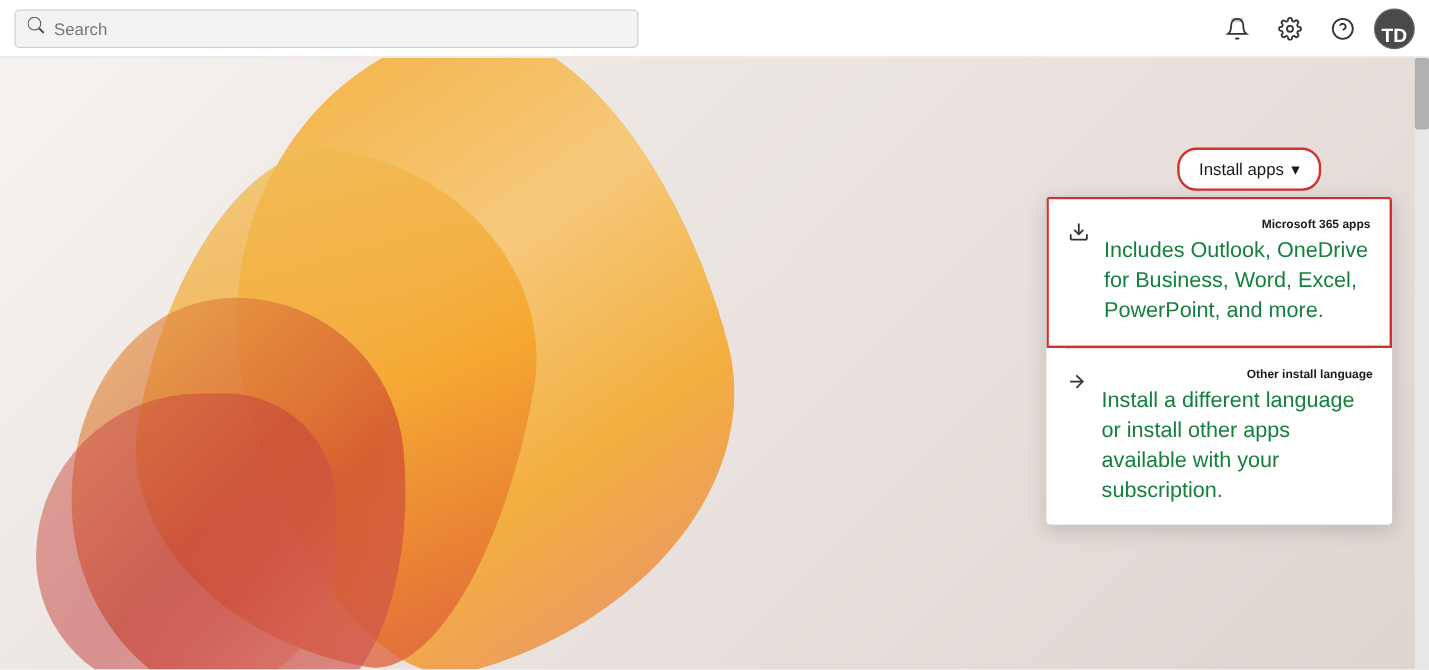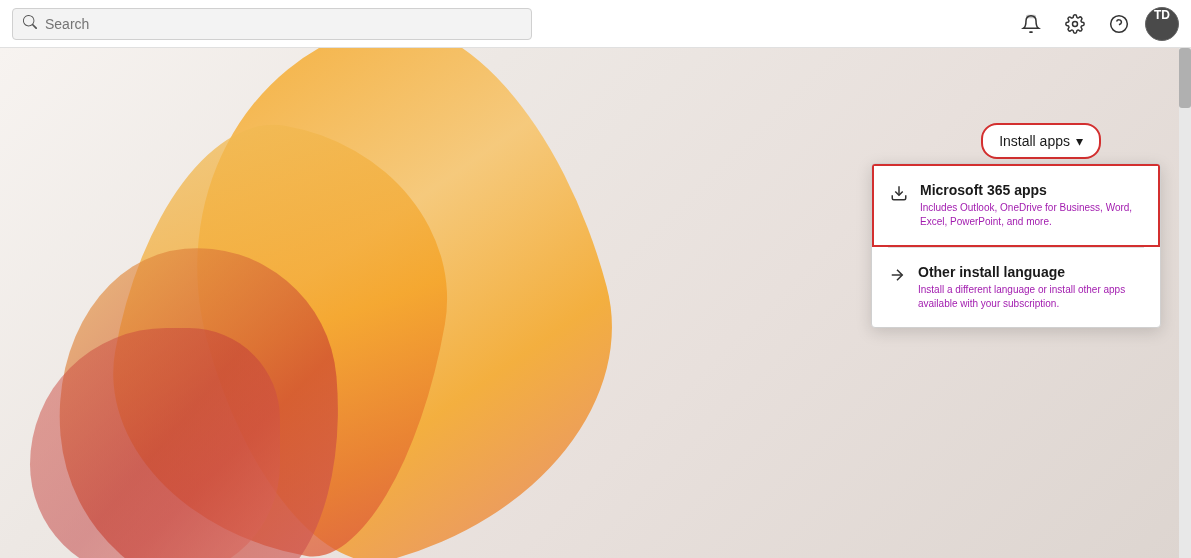--- a/index.html
+++ b/index.html
@@ -72,25 +72,25 @@
       font-size: 18px;
     }
 
     .avatar-btn {
       width: 34px;
       height: 34px;
       border-radius: 50%;
       border: 1.5px solid #666;
       background: #4a4a4a;
       color: #fff;
-      font-size: 12px;
+      font-size: 16px;
       font-weight: 600;
       cursor: pointer;
       display: flex;
-      align-items: flex-start;
+      align-items: flex-end;
       justify-content: center;
     }
 
     
     .main-content {
       position: absolute;
       top: 48px;
       left: 0; right: 0; bottom: 0;
       overflow: hidden;
     }
@@ -233,29 +233,30 @@
       flex-shrink: 0;
       color: #333;
       font-size: 16px;
     }
 
     .dropdown-text {
       flex: 1;
     }
 
     .dropdown-title {
-      font-size: 14px;
+      font-size: 10px;
       font-weight: 600;
       color: #1a1a1a;
       margin-bottom: 3px;
+      text-align: right;
     }
 
     .dropdown-desc {
-      font-size: 10px;
-      color: #a21caf;
+      font-size: 18px;
+      color: #15803d;
       line-height: 1.4;
     }
   </style>
 </head>
 <body>
 
 <div class="topbar">
   <div class="search-box">
     <span class="search-icon-svg">
       <svg width="14" height="14" viewBox="0 0 16 16" fill="currentColor">

